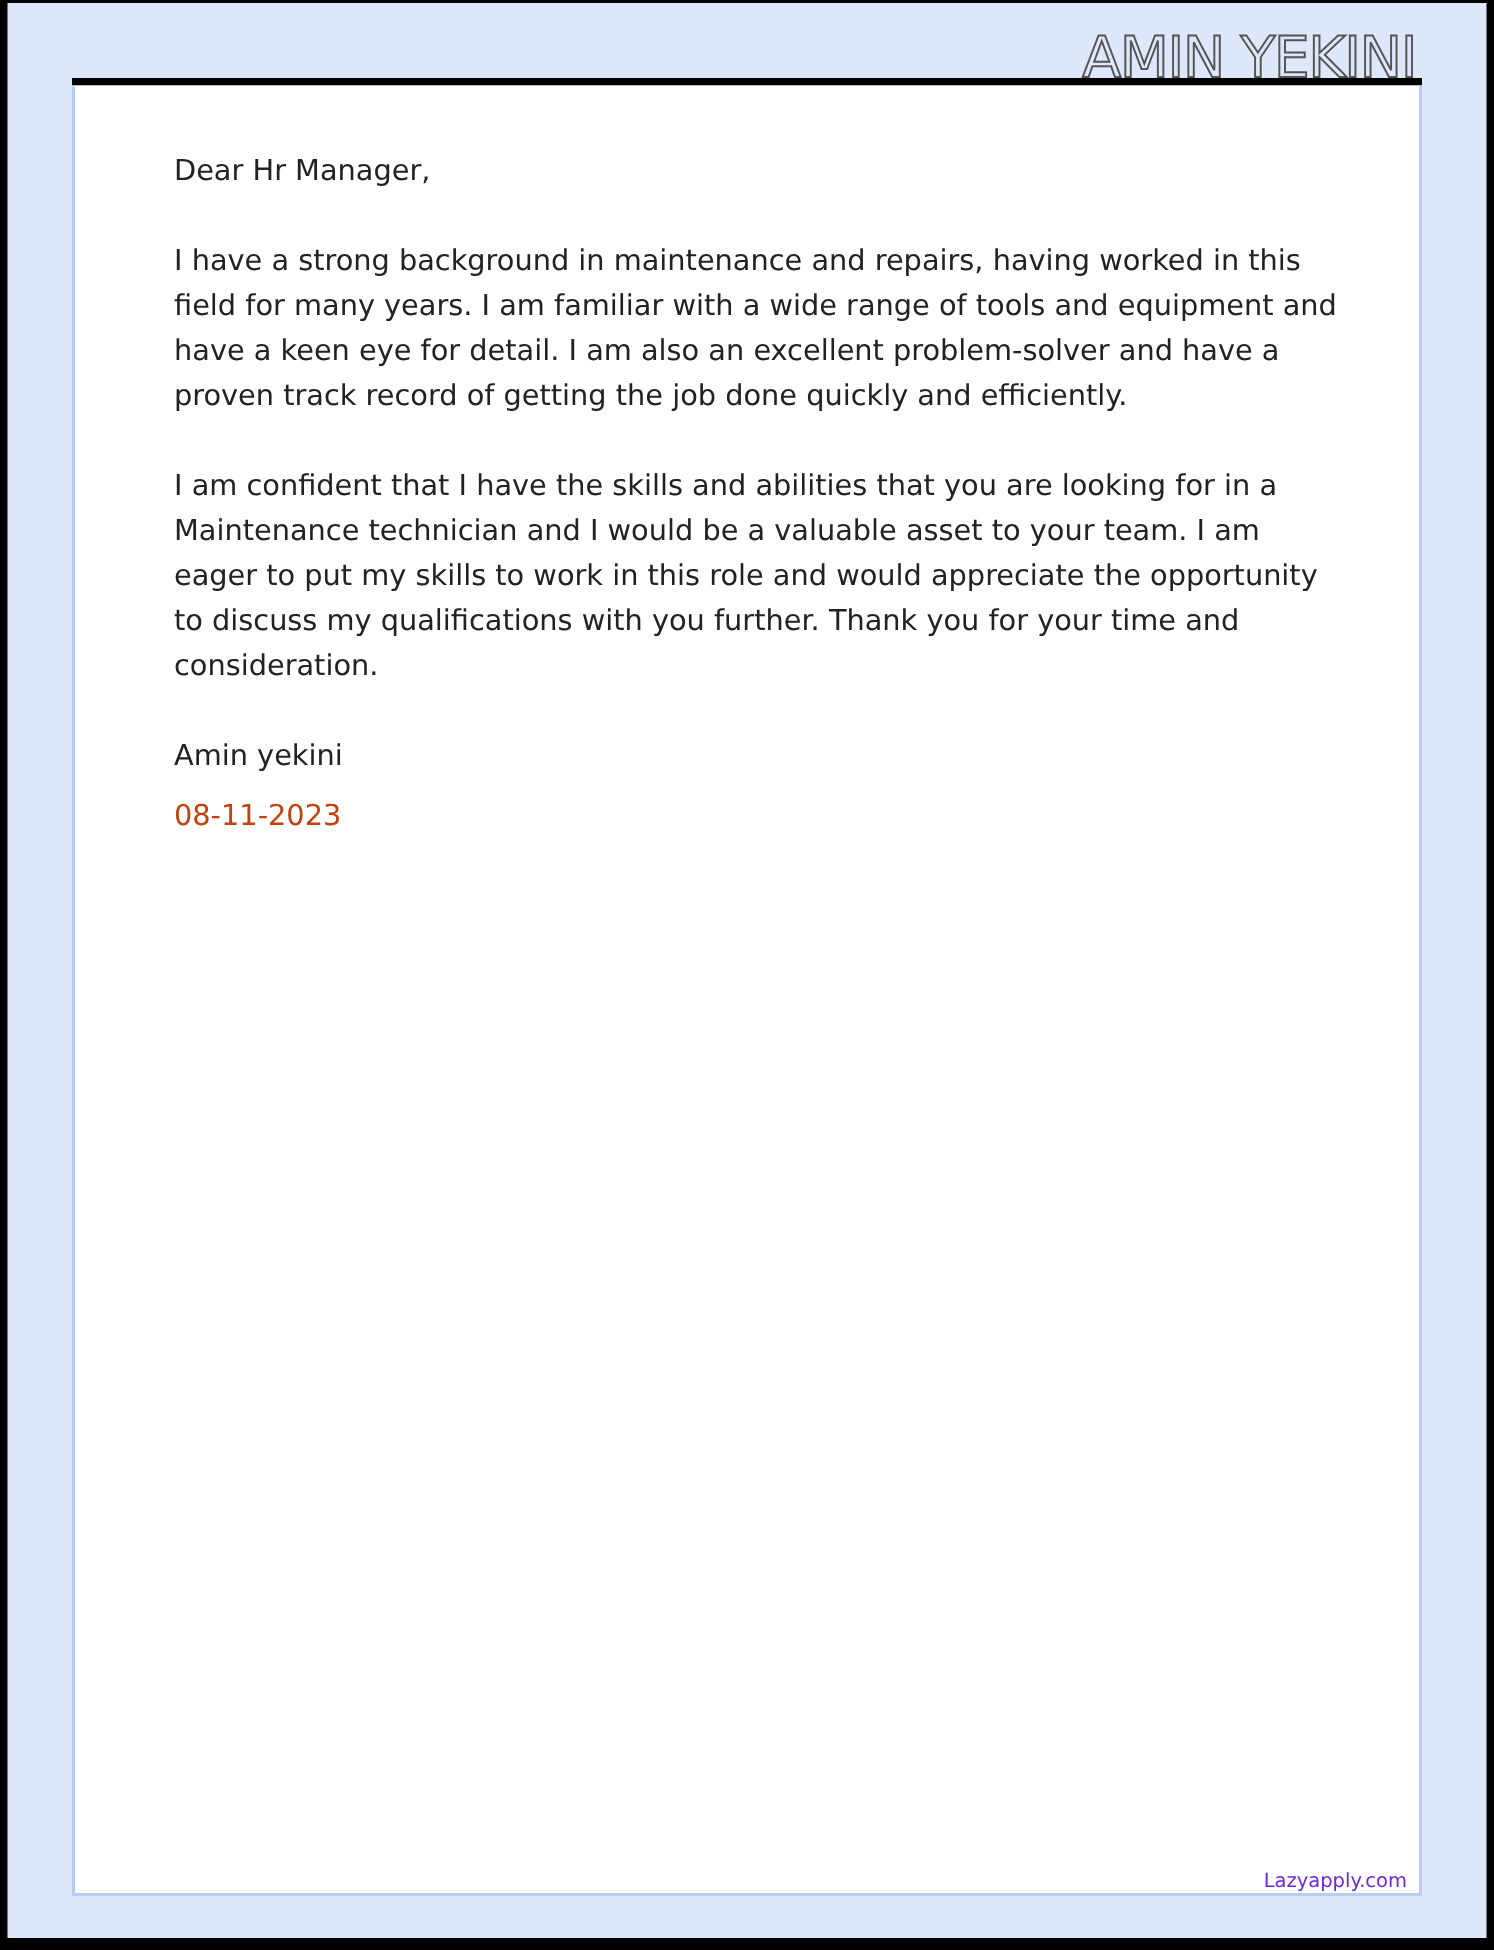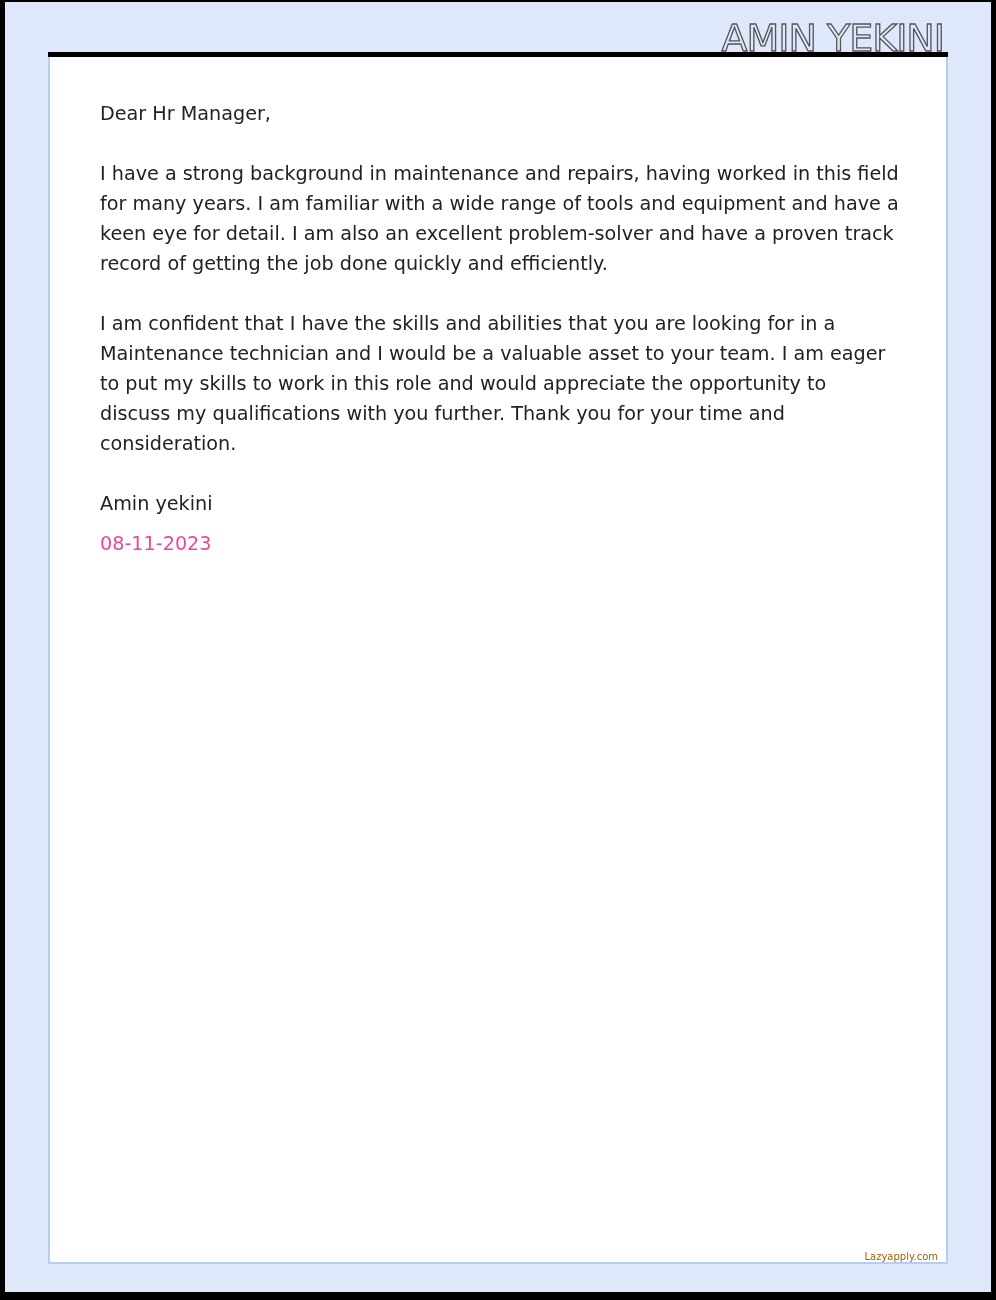--- a/index.html
+++ b/index.html
@@ -4,24 +4,24 @@
 <style>
   html, body { margin:0; padding:0; }
   body { width:996px; height:1300px; background:#000; position:relative; overflow:hidden; font-family:"DejaVu Sans", sans-serif; }
   .frame { position:absolute; left:5px; top:2px; width:986px; height:1290px; background:#dfe7fa; }
   .title { position:absolute; right:47px; top:14px; font-size:38px; letter-spacing:-1px; color:#dfe7fa;
     -webkit-text-stroke:1.3px #555; font-family:"DejaVu Sans", sans-serif; font-weight:normal; line-height:44px; }
   .rule { position:absolute; left:43px; top:50px; width:900px; height:5px; background:#000; }
   .page { position:absolute; left:43px; top:55px; width:896px; height:1205px; background:#fff;
     border-left:2px solid #b7cdf1; border-right:2px solid #b7cdf1; border-bottom:2px solid #b7cdf1; }
   .body { position:absolute; left:50px; top:42px; width:800px; font-size:19.2px; line-height:30px; color:#222; }
-  .body p { margin:0 0 30px 0; }
+  .body p { margin:0 0 30px 16px; }
   .sig { margin-bottom:10px !important; }
-  .date { color:#ec4899; margin:0; }
-  .footer { position:absolute; right:8px; bottom:0px; font-size:10px; color:#a16207; }
+  .date { color:#c2410c; margin:0; }
+  .footer { position:absolute; right:8px; bottom:0px; font-size:13px; color:#6d28d9; }
 </style>
 </head>
 <body>
 
 <div class="frame">
   <div class="title">AMIN YEKINI</div>
   <div class="rule"></div>
   <div class="page">
     <div class="body">
       <p>Dear Hr Manager,</p>

